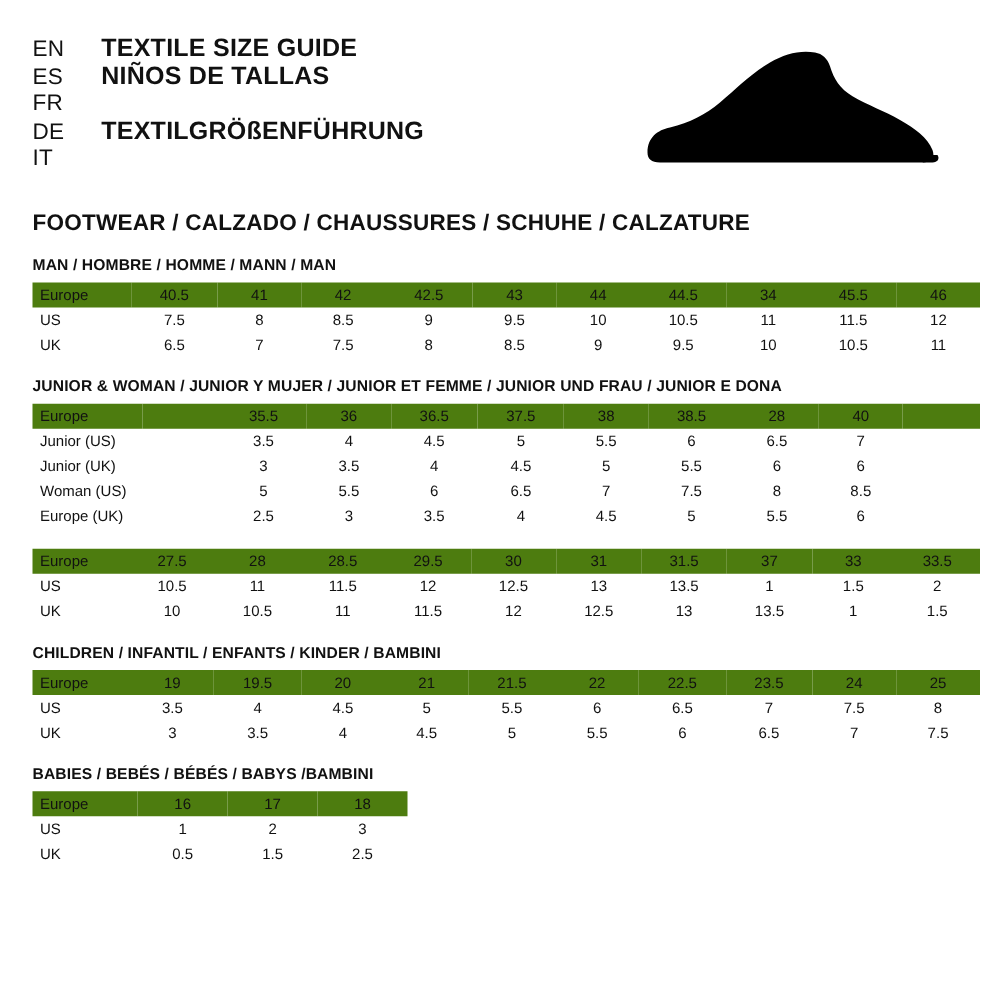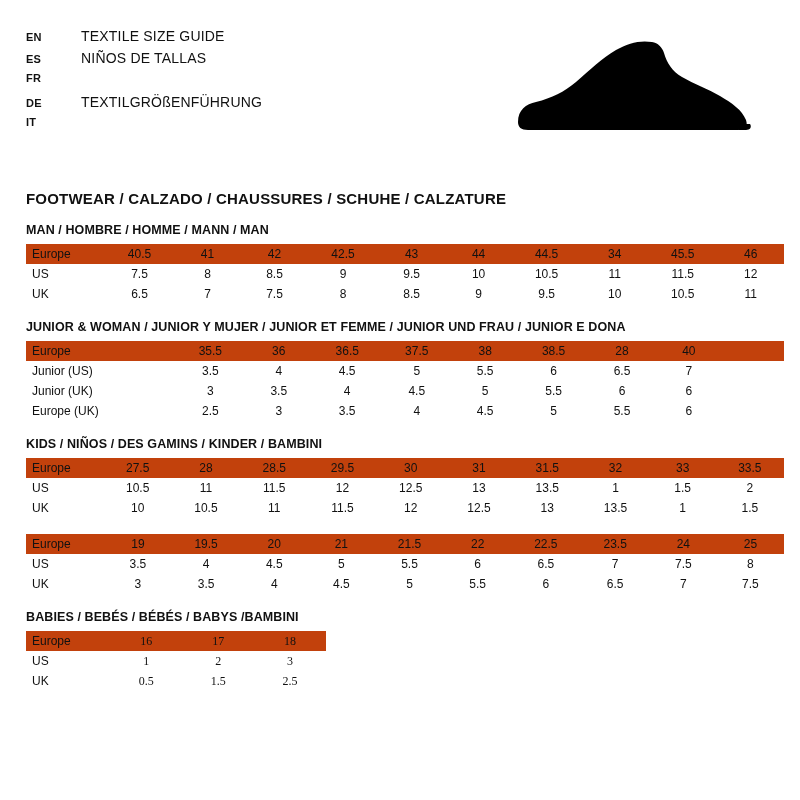--- a/index.html
+++ b/index.html
@@ -31,40 +31,40 @@
   .lang-list {
     display: block;
   }
   .lang-row {
     display: flex;
     align-items: baseline;
     height: 22px;
   }
   .lang-code {
     width: 55px;
-    font-size: 11px;
+    font-size: 18px;
+    font-weight: normal;
+    letter-spacing: 0.2px;
+  }
+  .lang-title {
+    font-size: 20px;
     font-weight: bold;
-    letter-spacing: 0.2px;
-  }
-  .lang-title {
-    font-size: 14px;
-    font-weight: normal;
     letter-spacing: 0.2px;
   }
   .shoe-wrap {
     position: absolute;
     right: 18px;
     top: 6px;
     width: 250px;
     height: 108px;
   }
 
   .footwear-line {
-    margin-top: 32px;
-    font-size: 15px;
+    margin-top: 10px;
+    font-size: 18px;
     font-weight: bold;
     letter-spacing: 0.2px;
   }
 
   
   .section {
     margin-top: 16px;
   }
   .section-title {
     font-size: 12.5px;
@@ -77,31 +77,31 @@
     font-size: 12px;
   }
   table.size-table td {
     height: 20px;
     padding: 0 6px;
     text-align: center;
     white-space: nowrap;
     color: #111111;
   }
   table.size-table tr.shaded td {
-    background: #c2410c;
+    background: #4d7c0f;
   }
   table.size-table td.rowhead {
     text-align: left;
     width: 80px;
     padding-left: 6px;
   }
   .w-full { width: 758px; }
   .w-small { width: 300px; }
   table.size-table td.cell { width: 74px; }
-  table.size-table.small td.cell { width: 70px; font-family: Liberation Serif, serif; }
+  table.size-table.small td.cell { width: 70px; }
 </style>
 </head>
 <body>
 
 <div class="page">
 
   <div class="header">
     <div class="lang-list">
       <div class="lang-row">
         <div class="lang-code">EN</div>
@@ -228,50 +228,62 @@
         <td class="cell">3.5</td>
         <td class="cell">4</td>
         <td class="cell">4.5</td>
         <td class="cell">5</td>
         <td class="cell">5.5</td>
         <td class="cell">6</td>
         <td class="cell">6</td>
         <td class="cell"></td>
       </tr>
       <tr>
+        <td class="rowhead">Woman (US)</td>
+        <td class="cell"></td>
+        <td class="cell">5</td>
+        <td class="cell">5.5</td>
+        <td class="cell">6</td>
+        <td class="cell">6.5</td>
+        <td class="cell">7</td>
+        <td class="cell">7.5</td>
+        <td class="cell">8</td>
+        <td class="cell">8.5</td>
+        <td class="cell"></td>
+      </tr>
+      <tr>
         <td class="rowhead">Europe (UK)</td>
         <td class="cell"></td>
         <td class="cell">2.5</td>
         <td class="cell">3</td>
         <td class="cell">3.5</td>
         <td class="cell">4</td>
         <td class="cell">4.5</td>
         <td class="cell">5</td>
         <td class="cell">5.5</td>
         <td class="cell">6</td>
         <td class="cell"></td>
       </tr>
     </tbody>
       </table>
   </div>
 
   <div class="section">
-    <div class="section-title">KIDS / NIÑOS / DES GAMINS / KINDER / BAMBINI</div>
     <table class="size-table w-full">
       <tbody>
           <tr class="shaded">
         <td class="rowhead">Europe</td>
         <td class="cell">27.5</td>
         <td class="cell">28</td>
         <td class="cell">28.5</td>
         <td class="cell">29.5</td>
         <td class="cell">30</td>
         <td class="cell">31</td>
         <td class="cell">31.5</td>
-        <td class="cell">32</td>
+        <td class="cell">37</td>
         <td class="cell">33</td>
         <td class="cell">33.5</td>
       </tr>
       <tr>
         <td class="rowhead">US</td>
         <td class="cell">10.5</td>
         <td class="cell">11</td>
         <td class="cell">11.5</td>
         <td class="cell">12</td>
         <td class="cell">12.5</td>
@@ -292,20 +304,21 @@
         <td class="cell">13</td>
         <td class="cell">13.5</td>
         <td class="cell">1</td>
         <td class="cell">1.5</td>
       </tr>
     </tbody>
       </table>
   </div>
 
   <div class="section">
+    <div class="section-title">CHILDREN / INFANTIL / ENFANTS / KINDER / BAMBINI</div>
     <table class="size-table w-full">
       <tbody>
           <tr class="shaded">
         <td class="rowhead">Europe</td>
         <td class="cell">19</td>
         <td class="cell">19.5</td>
         <td class="cell">20</td>
         <td class="cell">21</td>
         <td class="cell">21.5</td>
         <td class="cell">22</td>

